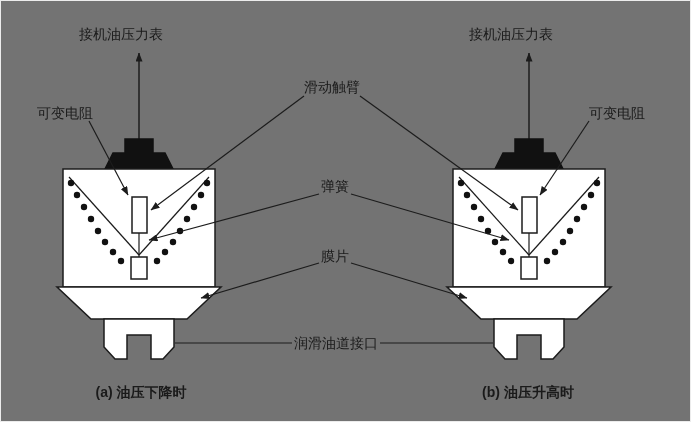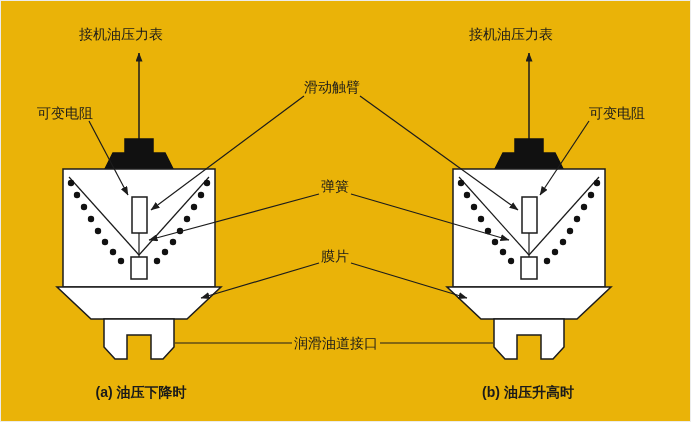--- a/index.html
+++ b/index.html
@@ -5,21 +5,21 @@
   html, body {
     margin: 0;
     padding: 0;
     background: #ffffff;
     font-family: "Liberation Sans", "DejaVu Sans", sans-serif;
   }
   .figure-wrap {
     position: relative;
     width: 691px;
     height: 422px;
-    background: #eab308;
+    background: #737373;
     border: 1px solid #ececec;
     box-sizing: border-box;
     overflow: hidden;
   }
   svg { display: block; }
   text {
     font-family: "Liberation Sans", "DejaVu Sans", sans-serif;
     fill: #1a1a1a;
   }
   .lbl { font-size: 14px; }

